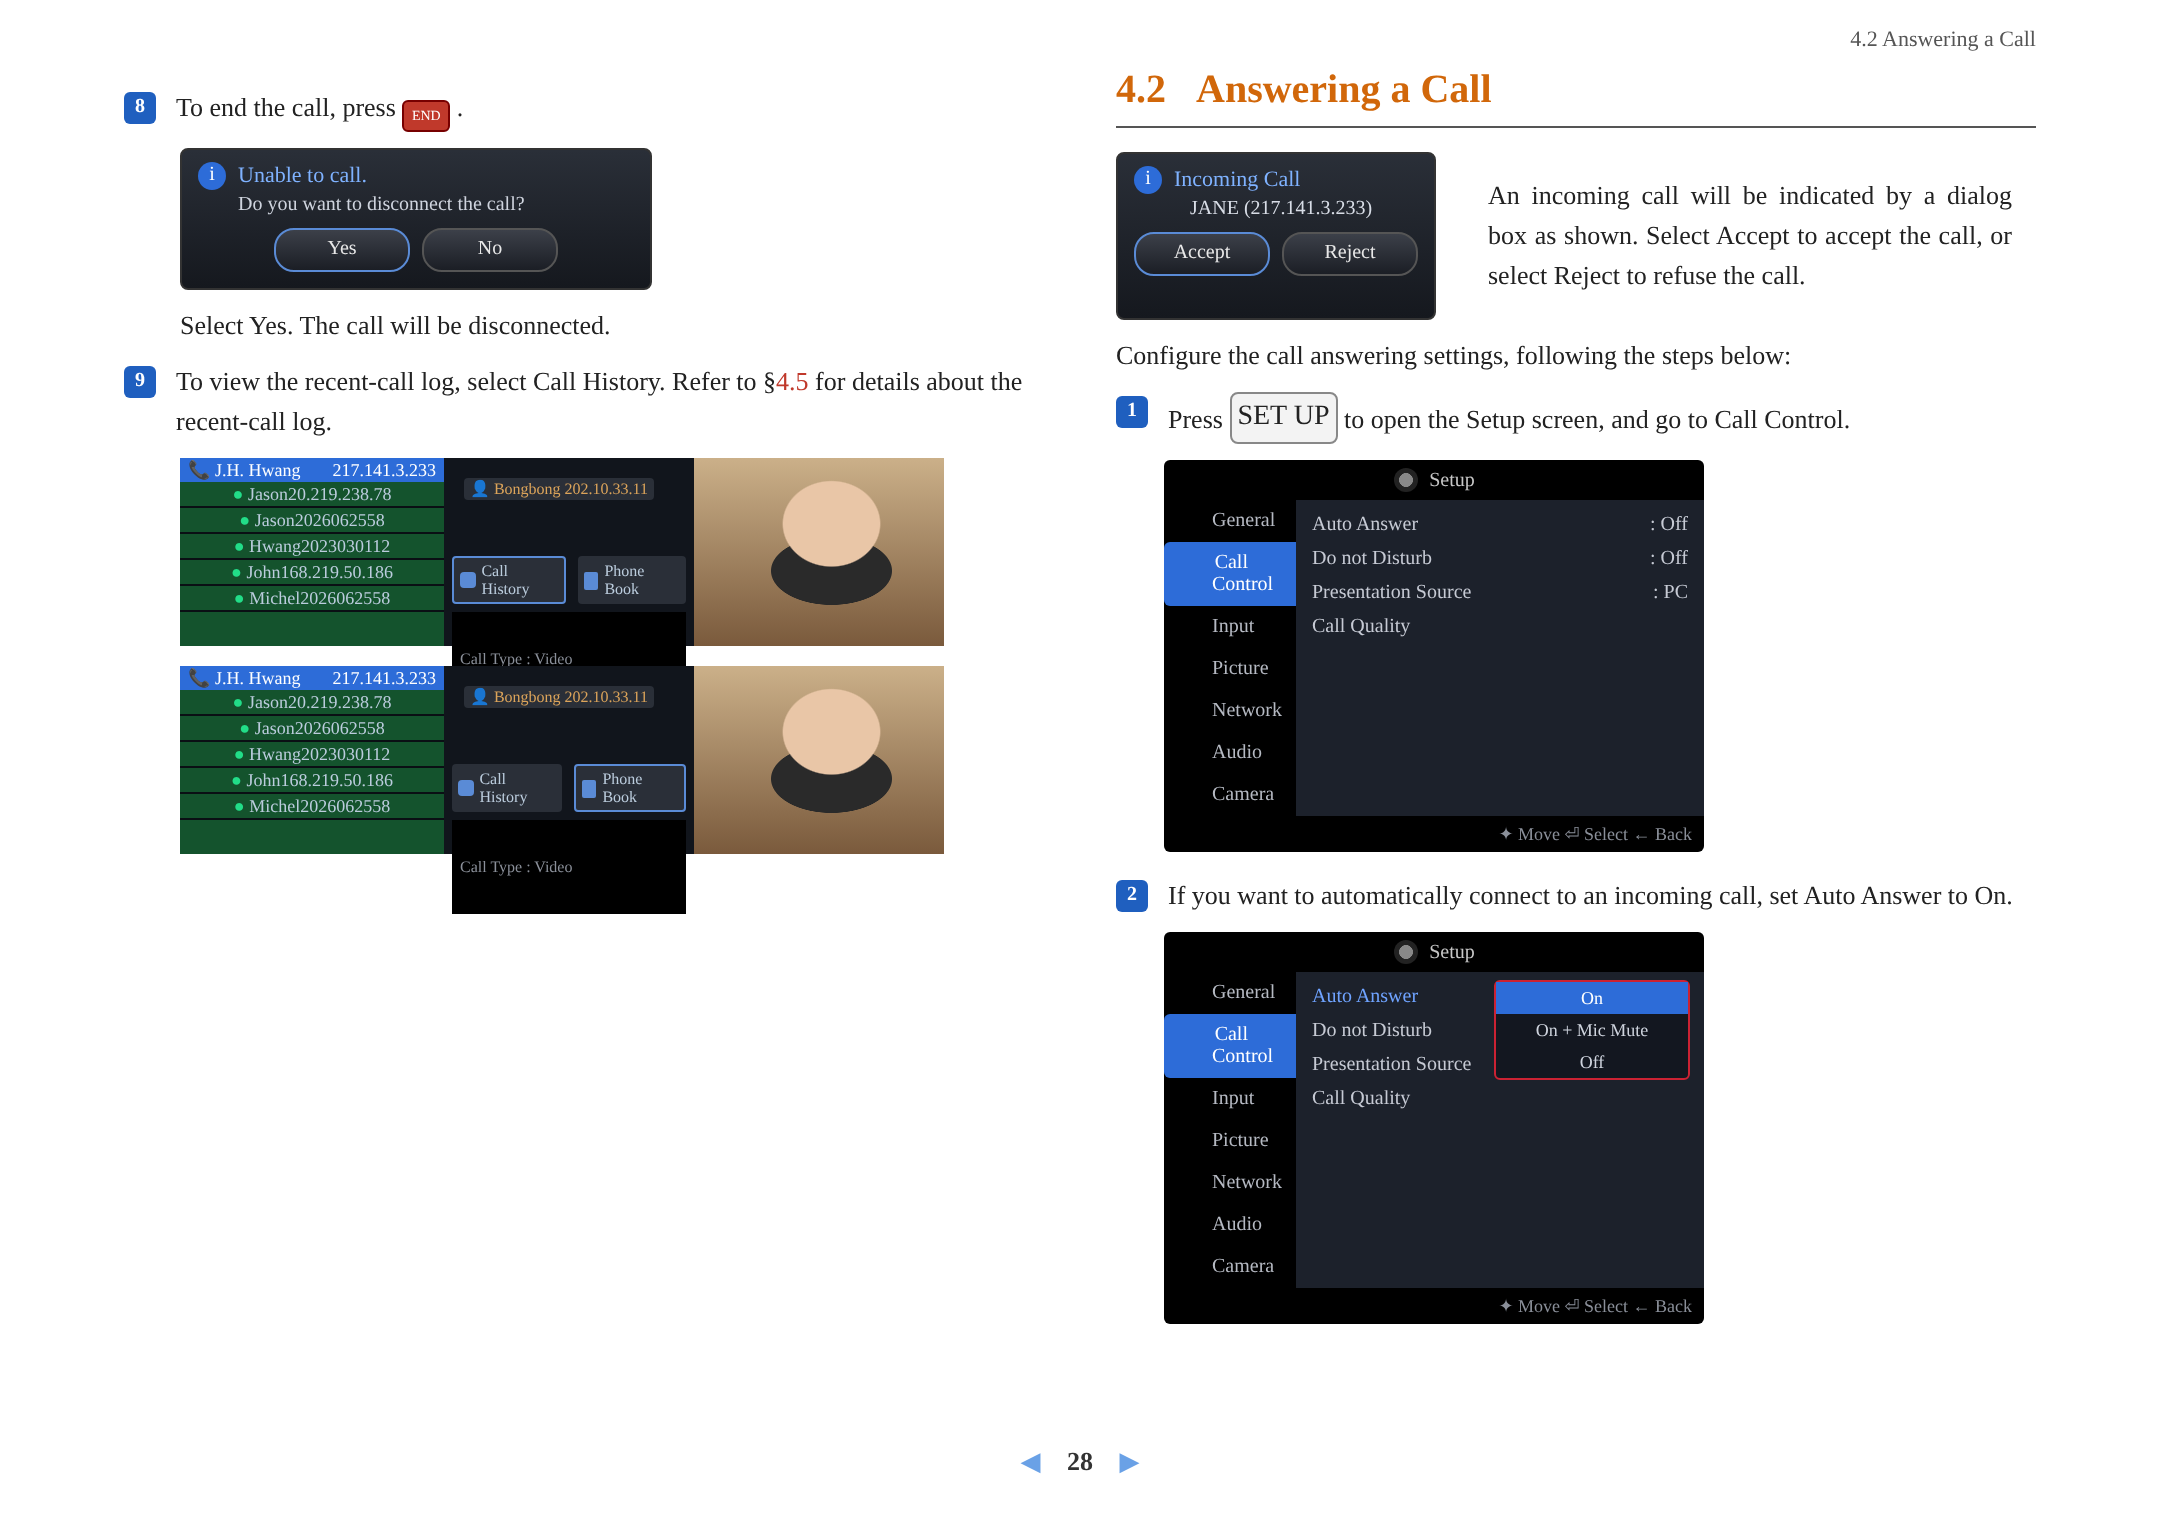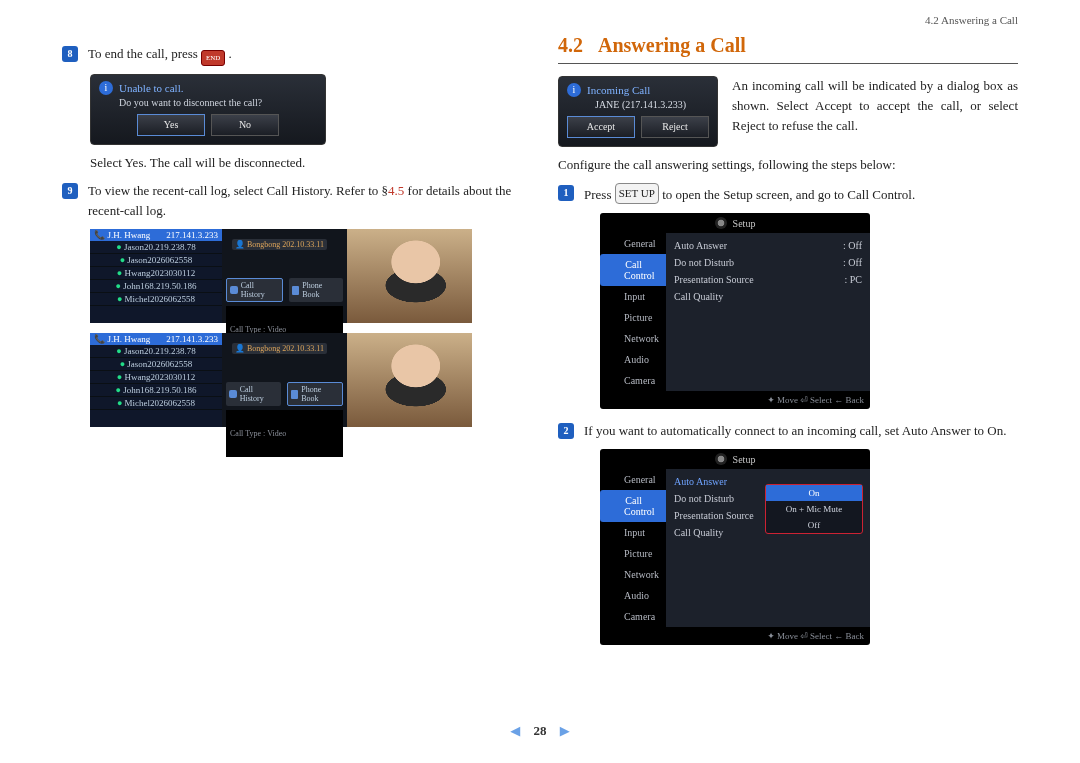--- a/index.html
+++ b/index.html
@@ -6,68 +6,68 @@
   .page{width:1080px;height:763px;position:relative;display:flex;box-sizing:border-box;padding:32px 44px 0 44px}
   .col{width:50%;box-sizing:border-box;padding:0 18px}
   .colL{border-right:none}
   .header-r{font-size:11px;color:#555;text-align:right;margin-top:-18px;margin-bottom:8px}
   h2{color:#d1670a;font-weight:600;font-size:20px;margin:0 0 6px 0}
   .hr{border:0;border-top:1px solid #555;margin:0 0 12px 0}
   .step{display:flex;align-items:flex-start;gap:10px;margin:6px 0 6px 0}
   .step:first-child{margin-top:12px}
   .num{display:inline-block;min-width:16px;height:16px;background:#1f5fbf;color:#fff;font-size:10px;font-weight:bold;border-radius:3px;text-align:center;line-height:16px;margin-top:2px;flex:0 0 auto}
   .step p{margin:0;line-height:1.55}
-  .btn-key{display:inline-block;border:1px solid #888;border-radius:4px;font-size:11px;padding:1px 3px;vertical-align:2px;background:#f3f3f3}
+  .btn-key{display:inline-block;border:1px solid #888;border-radius:4px;font-size:14px;padding:1px 3px;vertical-align:2px;background:#f3f3f3}
   .btn-end{display:inline-block;width:22px;height:14px;background:#c0392b;border:1px solid #700;border-radius:3px;vertical-align:-2px;color:#fff;font-size:7px;text-align:center;line-height:14px}
   .link{color:#c0392b}
   .ui-shot{margin:8px 0 10px 28px;border:1px solid #333;background:#1a1d24}
   
   .dlg1{width:218px;padding:6px 8px 8px 8px;background:linear-gradient(#2a2f38,#15181e);border-radius:4px}
   .dlg-title{color:#7fb2ff;font-size:11px;margin-bottom:2px;display:flex;align-items:center;gap:6px}
   .info-ball{width:14px;height:14px;border-radius:50%;background:#2d6cd8;color:#fff;font-size:10px;text-align:center;line-height:14px}
   .dlg-msg{color:#cfd4de;font-size:10px;margin:2px 0 6px 20px}
   .dlg-btns{display:flex;gap:6px;justify-content:center}
-  .dlg-btn{width:66px;height:20px;border-radius:0;color:#e8e8e8;font-size:10px;text-align:center;line-height:20px;background:linear-gradient(#3c4049,#1b1e25);border:1px solid #555}
+  .dlg-btn{width:66px;height:20px;border-radius:10px;color:#e8e8e8;font-size:10px;text-align:center;line-height:20px;background:linear-gradient(#3c4049,#1b1e25);border:1px solid #555}
   .dlg-btn.sel{border:1px solid #5a8bd6}
   .plain{margin:6px 0 10px 28px}
   
   .listshot{display:flex;width:382px;height:94px;border:none;background:#000}
-  .listshot .left{width:132px;background:#0f172a;font-size:9px;color:#bcd}
+  .listshot .left{width:132px;background:#14532d;font-size:9px;color:#bcd}
   .listshot .left .hdr{background:#2d6cd8;color:#fff;display:flex;justify-content:space-between;padding:1px 4px;font-size:9px}
   .listshot .left .row{display:flex;justify-content:center;padding:1px 4px;border-bottom:1px solid #0a0f14}
   .listshot .left .row .dot{color:#2d8}
   .listshot .mid{width:125px;background:#11151c;font-size:8px;color:#aab}
   .listshot .mid .tag{background:#2a2f38;color:#dca45a;padding:1px 3px;margin:10px;display:inline-block;border-radius:2px}
   .listshot .mid .row2{display:flex;gap:6px;margin:18px 4px 2px 4px}
   .listshot .mid .pill{flex:1;background:#2a2f38;border-radius:2px;padding:2px 3px;color:#bcd;font-size:8px;display:flex;align-items:center;gap:3px}
   .listshot .mid .pill.sel{border:1px solid #5a8bd6}
   .listshot .mid .foot{margin:4px;background:#000;color:#8a8f99;padding:19px 4px;font-size:8px}
   .listshot .right{flex:1}
   .portrait{width:100%;height:100%;background:
      radial-gradient(ellipse 60% 70% at 55% 35%, #e9c6a7 0 32%, transparent 33%),
      radial-gradient(ellipse 40% 30% at 55% 60%, #2a2a2a 0 60%, transparent 61%),
      linear-gradient(#cbb089,#7a5a3c);
   }
   
   .dlg2{width:168px;padding:6px 8px 8px 8px;background:linear-gradient(#2a2f38,#15181e);border-radius:4px}
   .dlg2 .sub{color:#d8dde6;font-size:10px;margin-left:28px}
   .right-wrap{display:flex;gap:14px;margin-bottom:10px}
-  .right-wrap p{margin:0;line-height:1.55;font-size:13px;text-align:justify}
+  .right-wrap p{margin:12px;line-height:1.55;font-size:13px;text-align:justify}
   
-  .setup{width:270px;margin:8px auto 12px 42px;background:#000;border-radius:3px;font-size:10px}
+  .setup{width:270px;margin:8px auto 12px 24px;background:#000;border-radius:3px;font-size:10px}
   .setup .titlebar{color:#c6c6c6;text-align:center;padding:4px 0;display:flex;justify-content:center;align-items:center;gap:6px}
   .setup .body{display:flex}
   .setup .leftcol{width:66px}
   .setup .leftcol .itm{color:#b5b9c2;padding:5px 24px;text-align:right;border-bottom:0}
   .setup .leftcol .itm.active{background:#2d6cd8;color:#fff;border-radius:3px 0 0 3px}
   .setup .rightcol{flex:1;background:#1c212b;padding:4px 8px}
   .setup .opt{display:flex;justify-content:space-between;padding:3px 0;color:#c6cad4}
   .setup .opt.active{color:#6fa3ff}
   .setup .footer{color:#8a8f99;text-align:right;font-size:9px;padding:4px 6px}
-  .popup{position:absolute;right:7px;top:15px;width:96px;background:#131720;border:1px solid #c23;border-radius:3px}
+  .popup{position:absolute;right:7px;top:4px;width:96px;background:#131720;border:1px solid #c23;border-radius:3px}
   .popup .itm{padding:3px 8px;color:#cfd4de;font-size:9px;text-align:center}
   .popup .itm.sel{background:#2d6cd8;color:#fff}
   .setup .rightcol.rel{position:relative}
   .pager{position:absolute;bottom:24px;left:0;width:100%;text-align:center;font-size:13px;color:#333}
   .pager .tri{color:#6aa1e6;font-size:13px;margin:0 10px}
   .gear{display:inline-block;width:12px;height:12px;border-radius:50%;background:radial-gradient(circle,#888 40%,#222 42%)}
   .ico-doc{display:inline-block;width:8px;height:9px;background:#5a8bd6;border-radius:1px}
   .ico-ph{display:inline-block;width:8px;height:8px;background:#5a8bd6;border-radius:2px}
 </style>
 </head>

